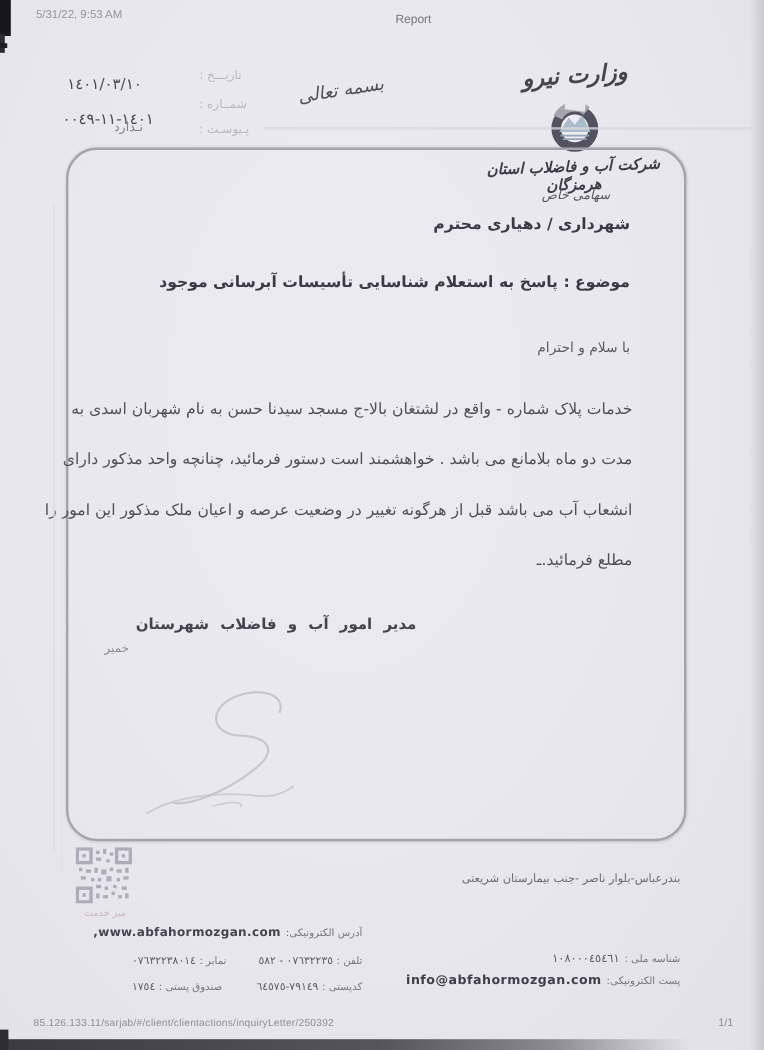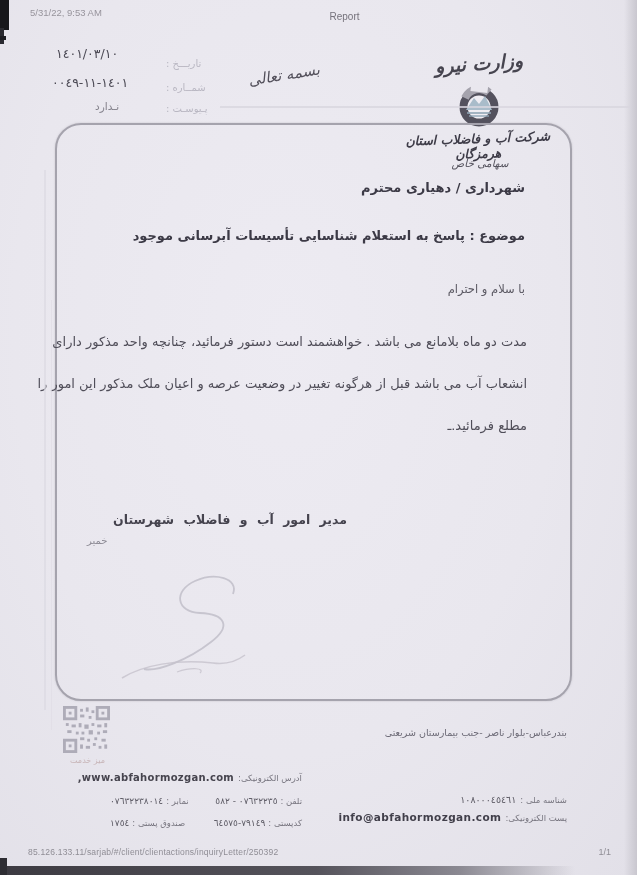--- a/index.html
+++ b/index.html
@@ -3,21 +3,21 @@
 <meta charset="utf-8">
 <style>
   html,body{margin:0;padding:0;background:#b6b4bb;}
   .page{
     position:relative;width:637px;height:875px;margin:0 auto;overflow:hidden;
     background:radial-gradient(ellipse at 45% 38%, #edebf2 0%, #e9e7ee 55%, #e2e0e8 100%);
     font-family:"DejaVu Sans", sans-serif;color:#4f4d58;
   }
   .abs{position:absolute;}
   .rtl{direction:rtl;}
-  .ltrnum{direction:ltr;unicode-bidi:embed;display:inline-block;}
+  .ltrnum{direction:ltr;unicode-bidi:embed;display:inline-block;margin-top:16px;}
 
   
   .print-ts{left:30px;top:7px;font-size:9.5px;color:#97949c;font-family:"Liberation Sans",sans-serif;text-align:right;}
   .print-title{left:0;right:0;top:11px;text-align:center;padding-left:52px;font-size:10px;color:#75727b;font-family:"Liberation Sans",sans-serif;}
   .print-url{left:28px;top:847px;font-size:8.5px;color:#8f8d95;font-family:"Liberation Sans",sans-serif;letter-spacing:.2px;}
   .print-page{right:26px;top:847px;font-size:9px;color:#8f8d95;font-family:"Liberation Sans",sans-serif;}
 
   
   .meta-val{font-size:12.5px;color:#4c4a55;letter-spacing:.5px;}
   .meta-label{font-size:10px;color:#b9b7c2;}
@@ -104,20 +104,21 @@
   <div class="abs company rtl">شرکت آب و فاضلاب استان هرمزگان</div>
   <div class="abs company-type rtl">سهامی خاص</div>
 
   <div class="abs letter-box"></div>
 
   <div class="abs recipient rtl">شهرداری / دهیاری محترم</div>
   <div class="abs subject rtl">موضوع : پاسخ به استعلام شناسایی تأسیسات آبرسانی موجود</div>
   <div class="abs salutation rtl">با سلام و احترام</div>
 
   <div class="abs body-text">
+    <div class="ln">خدمات پلاک شماره - واقع در لشتغان بالا-ج مسجد سیدنا حسن به نام شهربان اسدی به</div>
     <div class="ln">مدت دو ماه بلامانع می باشد . خواهشمند است دستور فرمائید، چنانچه واحد مذکور دارای</div>
     <div class="ln">انشعاب آب می باشد قبل از هرگونه تغییر در وضعیت عرصه و اعیان ملک مذکور این امور را</div>
     <div class="ln last">مطلع فرمائید.ـ</div>
   </div>
 
   <div class="abs signer-title">مدیر امور آب و فاضلاب شهرستان</div>
   <div class="abs signer-city rtl">خمیر</div>
 
   <div class="abs" style="left:115px;top:572px;">
     <svg width="180" height="118" viewBox="0 0 180 118">

